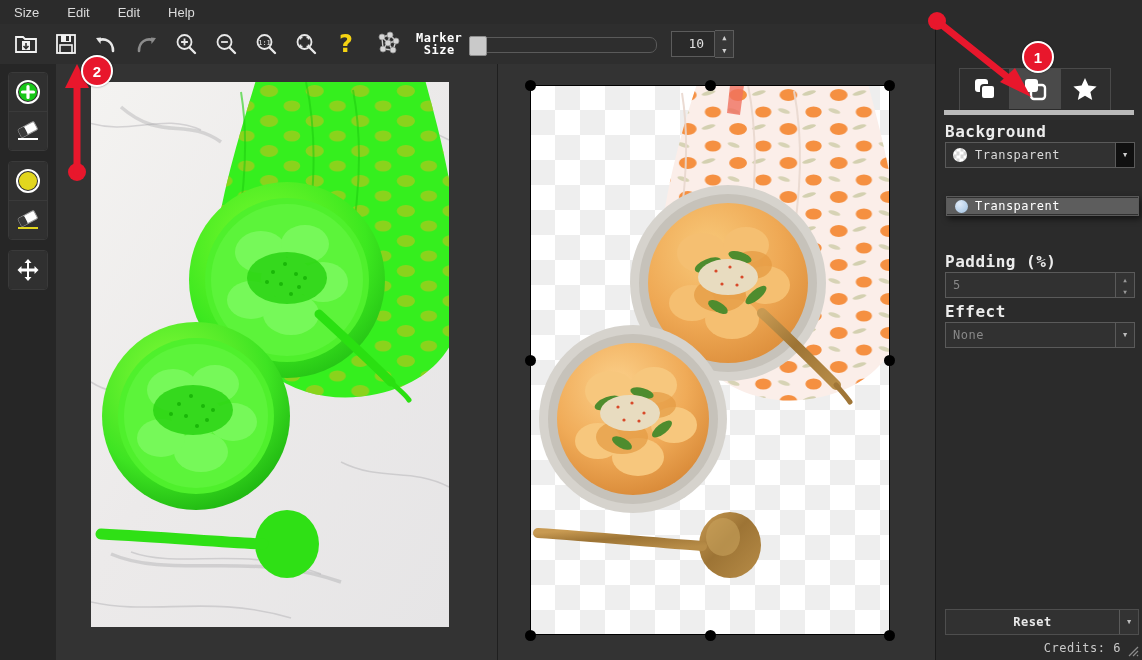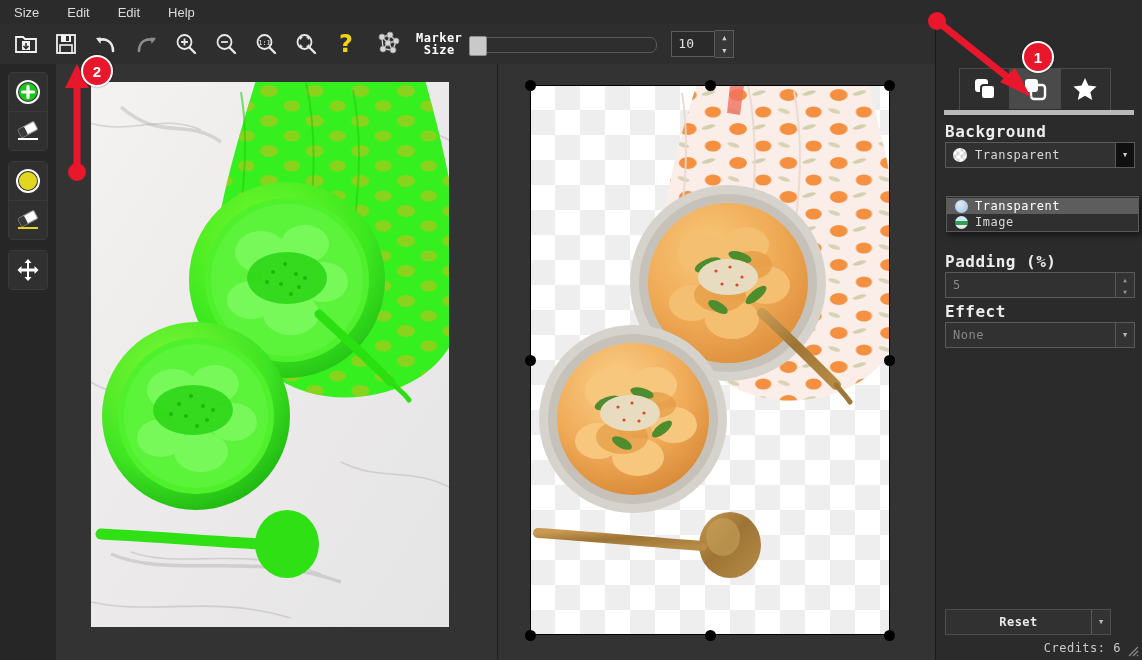--- a/index.html
+++ b/index.html
@@ -43,21 +43,21 @@
   #marker-slider{
     position:relative;width:185px;height:14px;margin-top:1px;
     border:1px solid #5a5a5a;border-radius:7px;background:#2e2e2e;
   }
   #marker-slider-handle{
     position:absolute;left:-2px;top:-2px;width:16px;height:18px;
     background:#c9c9c9;border:1px solid #8d8d8d;border-radius:2px;
   }
   
   #marker-spin{
-    display:flex;align-items:center;margin-left:14px;height:26px;
+    display:flex;align-items:center;margin-left:14px;height:26px;text-align:center;
   }
   #marker-value{
     width:36px;height:24px;background:#2a2a2a;border:1px solid #5c5c5c;
     color:#e0e0e0;font-size:13px;line-height:24px;padding-left:6px;
     font-family:"DejaVu Sans Mono", monospace;
   }
   #marker-steppers{
     width:18px;height:26px;border:1px solid #5c5c5c;border-left:none;
     background:#373737;display:flex;flex-direction:column;
   }
@@ -150,21 +150,21 @@
     padding:1px 0;
     z-index:30;
   }
   .dd-item{
     height:16px;display:flex;align-items:center;font-size:12px;color:#d8d8d8;
     letter-spacing:0.5px;cursor:default;
   }
   .dd-item.sel{background:#5d5d5d;color:#ffffff;}
   .dd-ico{width:13px;height:13px;border-radius:50%;margin-left:8px;margin-right:7px;flex:none;}
   #reset-btn-wrap{
-    position:absolute;left:9px;top:585px;width:166px;height:26px;
+    position:absolute;left:9px;top:585px;width:194px;height:26px;
     border:1px solid #4e4e4e;background:#313131;display:flex;align-items:center;
     box-sizing:border-box;cursor:default;
   }
   #reset-label{flex:1;text-align:center;font-size:12px;font-weight:bold;color:#e9e9e9;letter-spacing:0.5px;}
   #credits{
     position:absolute;right:22px;bottom:5px;font-size:12px;color:#c9c9c9;letter-spacing:0.5px;
   }
   #resize-grip{position:absolute;right:4px;bottom:3px;width:14px;height:14px;}
   
   .anno{position:absolute;z-index:60;pointer-events:none;}
@@ -604,24 +604,20 @@
     <div class="swatch" style="background:repeating-conic-gradient(#ffffff 0% 25%, #d5d5d5 0% 50%) 50% / 7px 7px;"></div>
     <div class="combo-text">Transparent</div>
     <div class="combo-arrow">▼</div>
   </div>
 
   <div id="bg-dropdown">
     <div class="dd-item sel">
       <span class="dd-ico" style="background:radial-gradient(circle at 35% 30%, #dfeaf7, #9fc0e0);"></span>
       <span>Transparent</span>
     </div>
-    <div class="dd-item">
-      <span class="dd-ico" style="background:linear-gradient(#cfe7fb 0 40%, #2f9f4f 40% 70%, #e9e9e9 70% 100%);"></span>
-      <span>Image</span>
-    </div>
   </div>
 
   <div class="panel-label" style="top:228px">Padding (%)</div>
   <div class="combo" style="top:248px">
     <div class="combo-text dim" style="padding-left:7px">5</div>
     <div class="spin-arrows">
       <div class="stp">▲</div>
       <div class="stp">▼</div>
     </div>
   </div>

